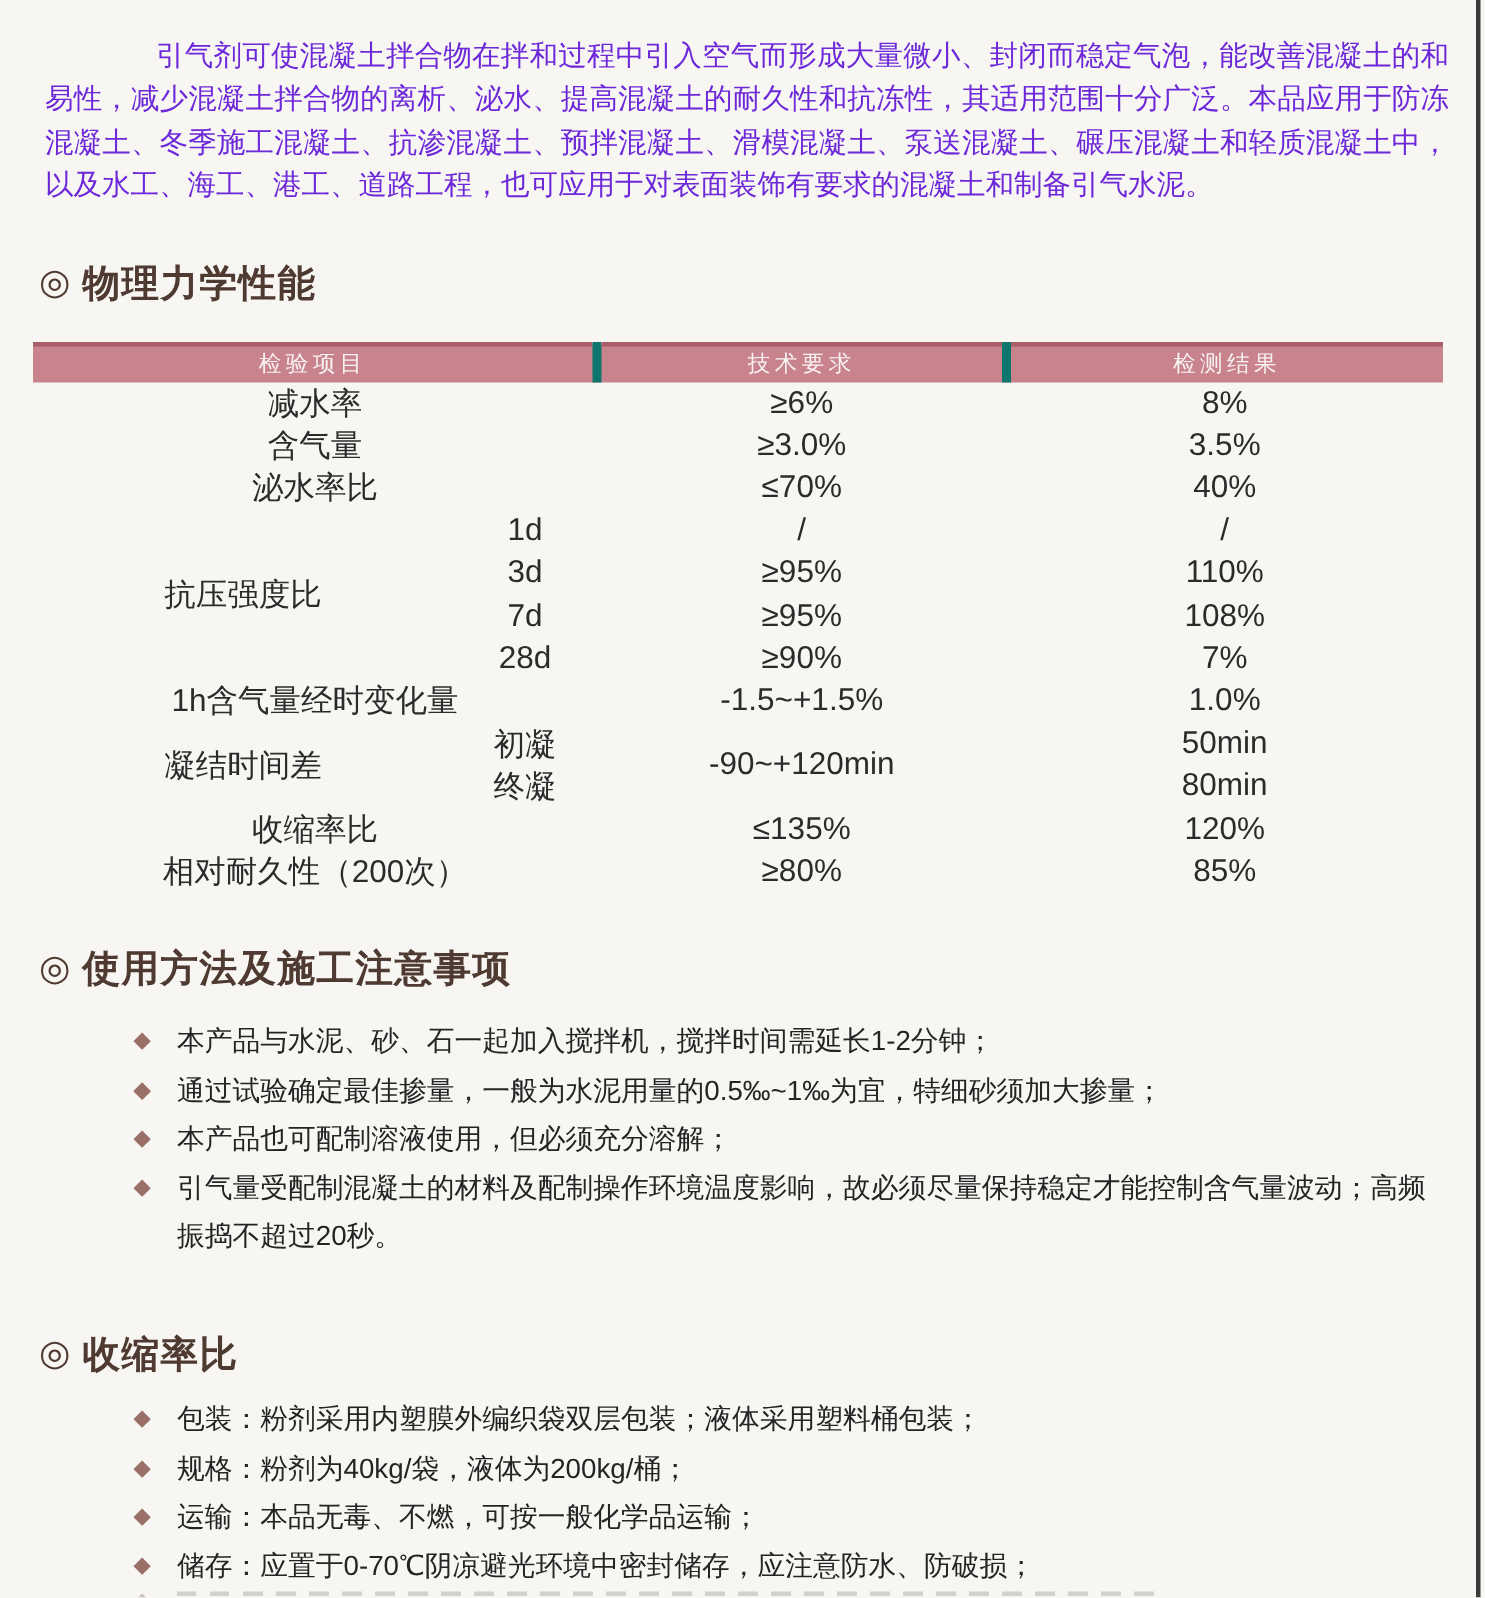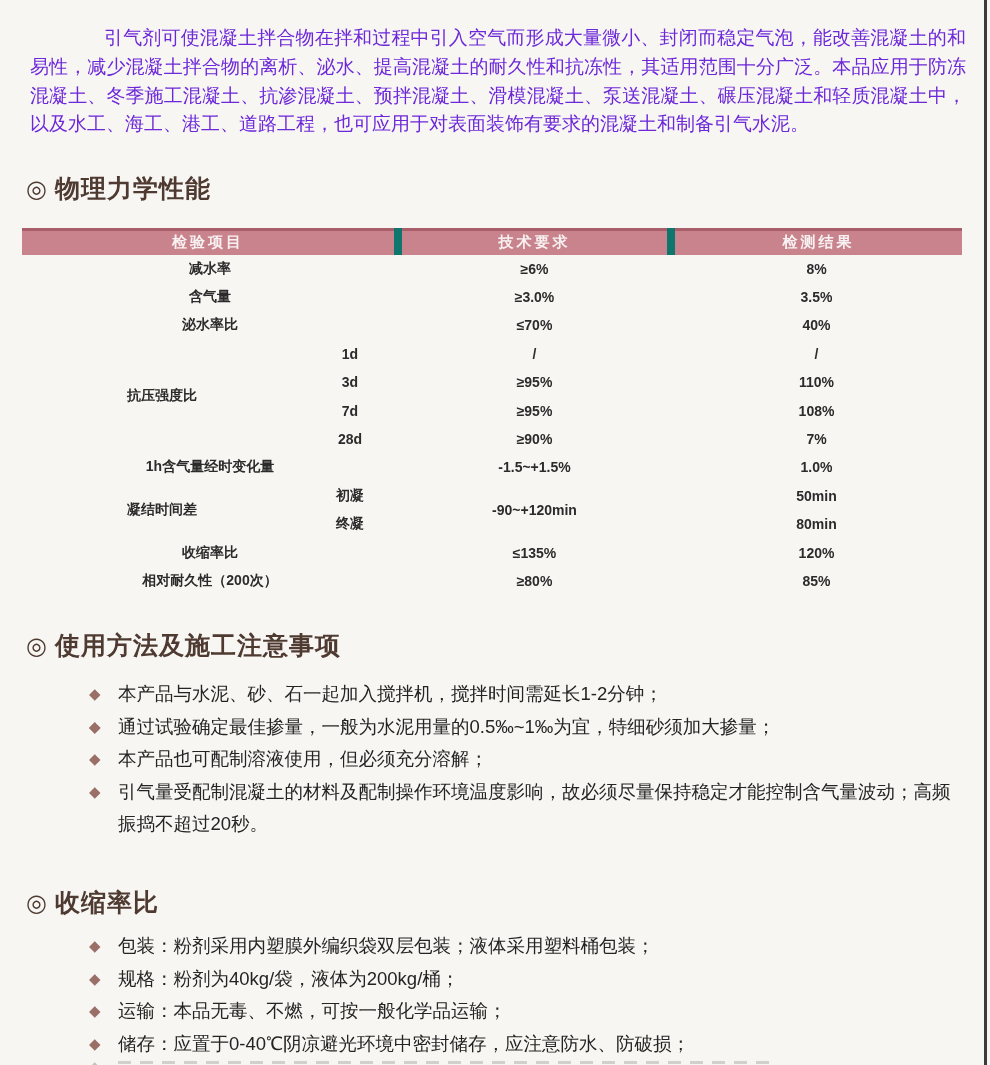--- a/index.html
+++ b/index.html
@@ -33,27 +33,27 @@
   #heading-packaging   { top:886px; }
 
   table.perf {
     position:absolute; left:22px; top:228px; width:940px;
     border-collapse:collapse; table-layout:fixed;
   }
   table.perf thead th {
     background:#c9838d;
     border-top:3px solid #a95e69;
     color:#f7f1f2;
-    font-size:15px; font-weight:bold; letter-spacing:3px;
+    font-size:15px; font-weight:normal; letter-spacing:3px;
     height:25px; vertical-align:middle;
   }
-  table.perf thead th + th { border-left:8px solid #0f766e; }
+  table.perf thead th + th { border-left:6px solid #0f766e; }
   table.perf tbody td {
     height:28.4px; text-align:center; vertical-align:middle;
-    font-size:14px; color:#2b2b2b; padding:0;font-weight:bold;
+    font-size:21px; color:#2b2b2b; padding:0;
   }
   ul.bullets {
     position:absolute; left:88px; width:876px;
     list-style:none;
   }
   #usage-list     { top:678px; }
   #packaging-list { top:930px; }
   ul.bullets li {
     position:relative; padding-left:30px;
     font-size:18.5px; line-height:32.5px; color:#242424;
@@ -205,20 +205,20 @@
   <li>
     <span class="diamond">◆</span>
     <span>规格：粉剂为40kg/袋，液体为200kg/桶；</span>
   </li>
   <li>
     <span class="diamond">◆</span>
     <span>运输：本品无毒、不燃，可按一般化学品运输；</span>
   </li>
   <li>
     <span class="diamond">◆</span>
-    <span>储存：应置于0-40℃阴凉避光环境中密封储存，应注意防水、防破损；</span>
+    <span>储存：应置于0-70℃阴凉避光环境中密封储存，应注意防水、防破损；</span>
   </li>
 </ul>
 
 <div class="clipped-row">
   <span class="diamond-top">◆</span>
   <span class="text-tops"></span>
 </div>
 
 </body></html>

